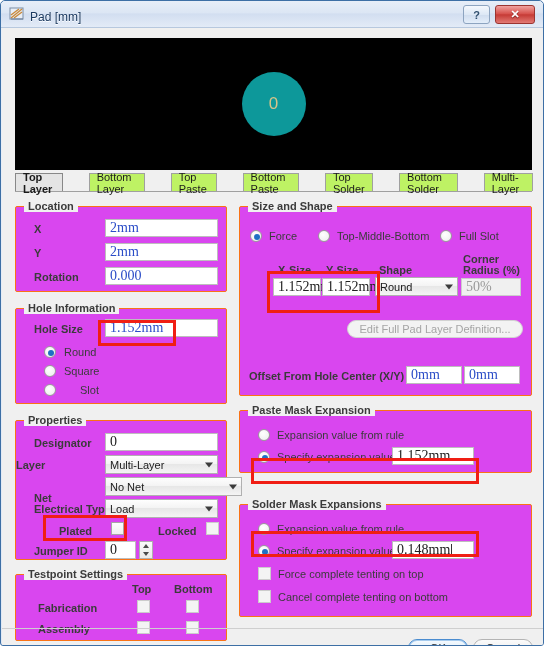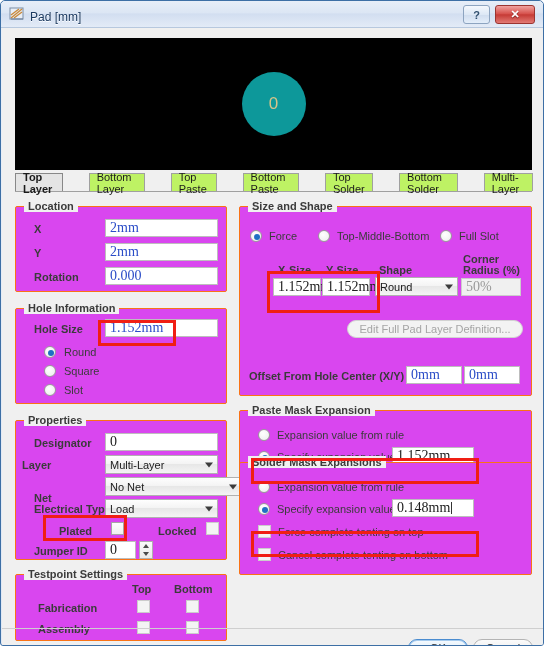--- a/index.html
+++ b/index.html
@@ -300,32 +300,32 @@
         <span>1.152mm</span>
       </div>
 
       <span class="radio checked" style="left:28px; top:37px;"></span>
       <span class="lbl norm" style="left:48px; top:37px;">Round</span>
 
       <span class="radio" style="left:28px; top:56px;"></span>
       <span class="lbl norm" style="left:48px; top:56px;">Square</span>
 
       <span class="radio" style="left:28px; top:75px;"></span>
-      <span class="lbl norm" style="left:48px; top:75px;">Slot</span>
+      <span class="lbl norm" style="left:64px; top:75px;">Slot</span>
     </div>
 
     <div class="group" style="left:13px; top:392px; width:212px; height:140px;">
       <span class="legend">Properties</span>
 
       <span class="lbl" style="left:18px; top:16px;">Designator</span>
       <div class="input dark" style="left:89px; top:12px; width:113px;">
         <span>0</span>
       </div>
 
-      <span class="lbl" style="left:6px; top:38px;">Layer</span>
+      <span class="lbl" style="left:0; top:38px;">Layer</span>
       <div class="combo" style="left:89px; top:34px; width:113px;">
         <span>Multi-Layer</span>
         <span class="arrow"></span>
       </div>
 
       <span class="lbl" style="left:18px; top:60px;margin-top:11px;">Net</span>
       <div class="combo" style="left:89px; top:56px; width:137px;">
         <span>No Net</span>
         <span class="arrow"></span>
       </div>
@@ -421,21 +421,21 @@
       <span class="radio" style="left:18px; top:18px;"></span>
       <span class="lbl norm" style="left:37px; top:18px;">Expansion value from rule</span>
 
       <span class="radio checked" style="left:18px; top:40px;"></span>
       <span class="lbl norm" style="left:37px; top:40px;">Specify expansion value</span>
       <div class="input dark" style="left:152px; top:36px; width:82px;">
         <span>1.152mm</span>
       </div>
     </div>
 
-    <div class="group" style="left:237px; top:434px; width:293px; height:113px;">
+    <div class="group" style="left:237px; top:476px; width:293px; height:113px;">
       <span class="legend">Solder Mask Expansions</span>
 
       <span class="radio" style="left:18px; top:18px;"></span>
       <span class="lbl norm" style="left:37px; top:18px;">Expansion value from rule</span>
 
       <span class="radio checked" style="left:18px; top:40px;"></span>
       <span class="lbl norm" style="left:37px; top:40px;">Specify expansion value</span>
       <div class="input dark caret" style="left:152px; top:36px; width:82px;">
         <span>0.148mm</span>
       </div>

